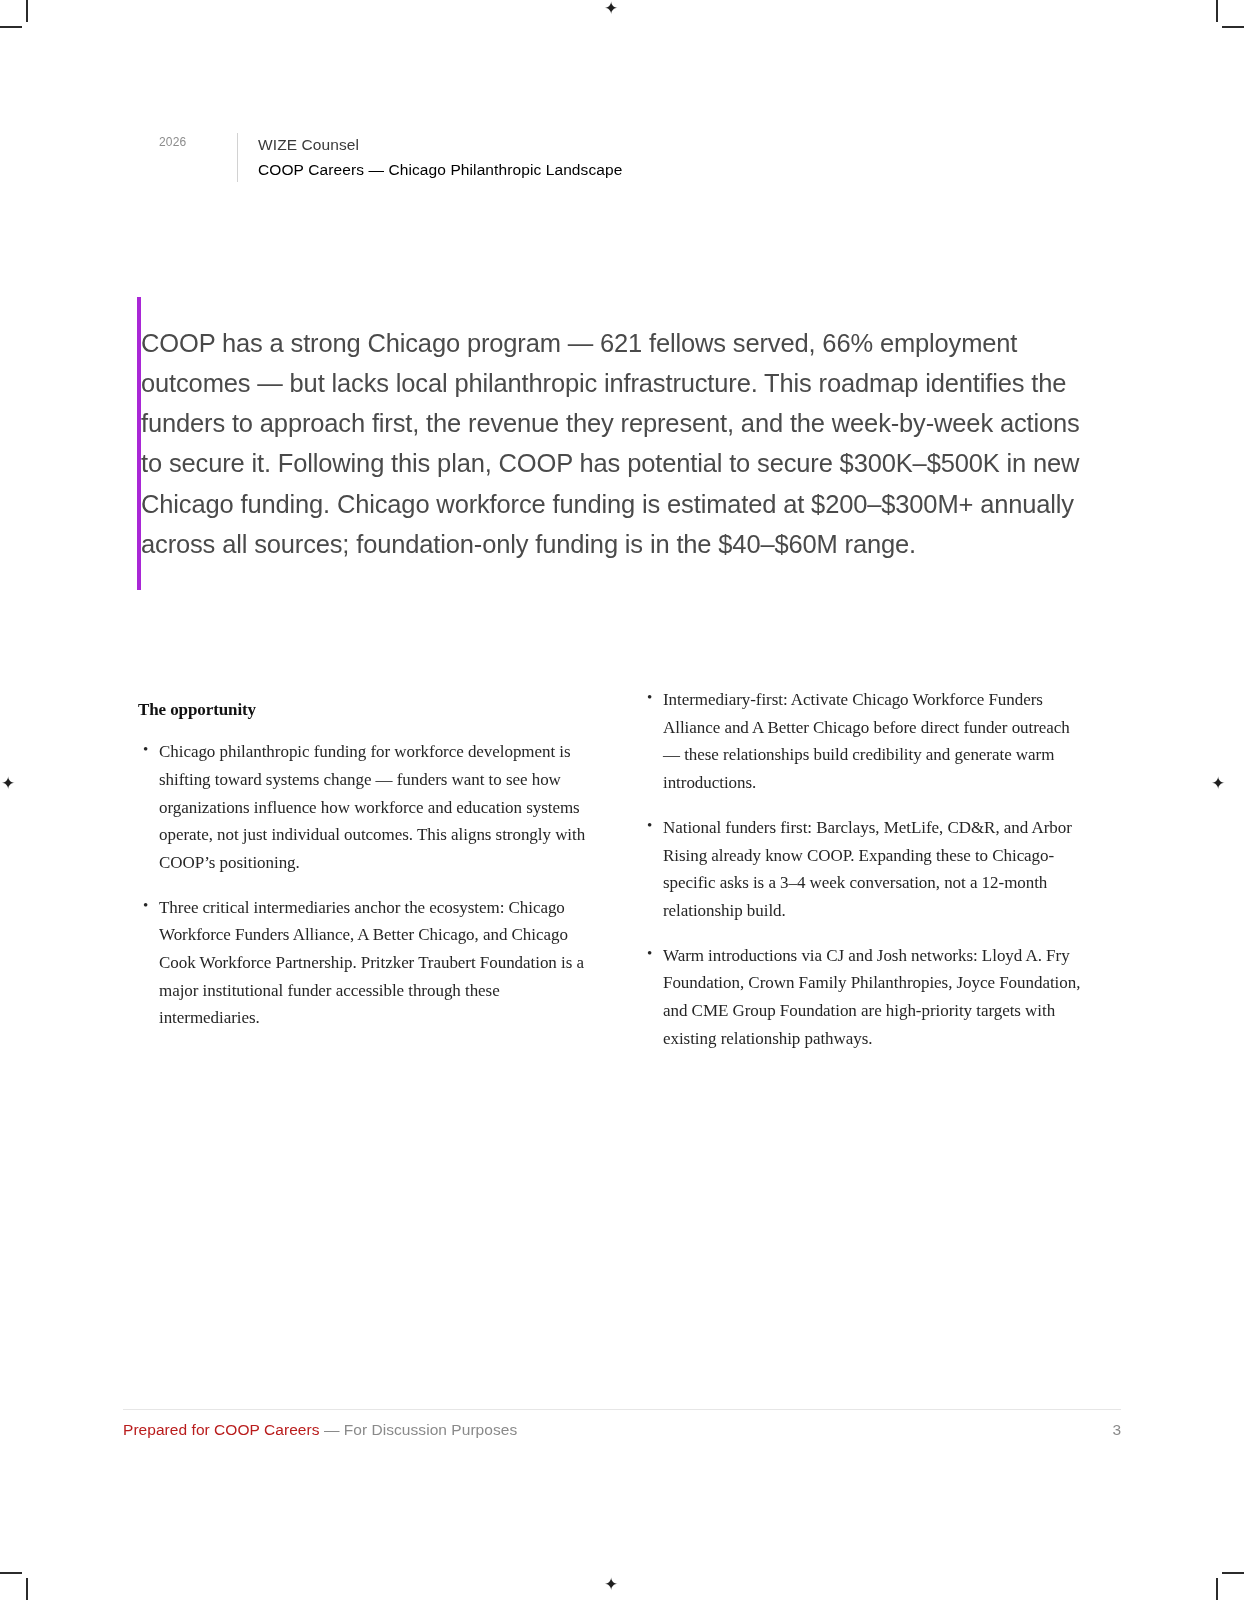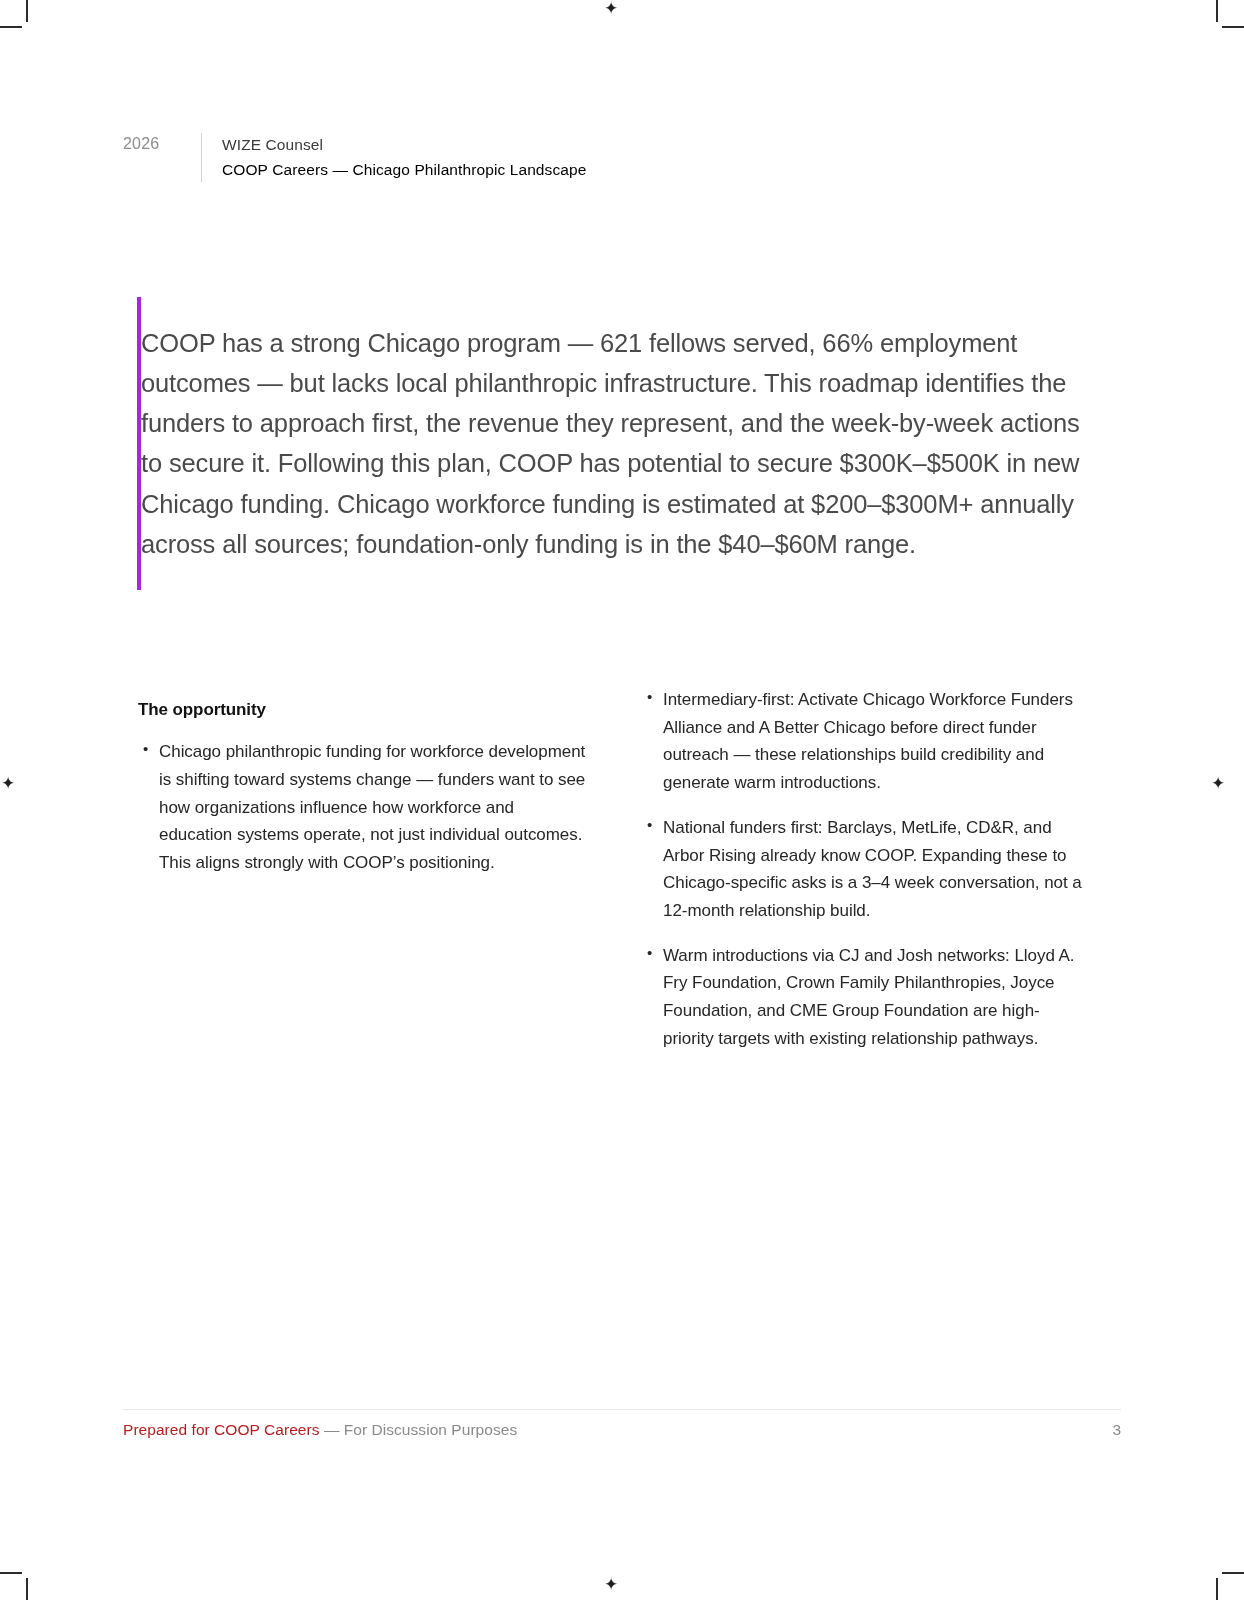--- a/index.html
+++ b/index.html
@@ -48,25 +48,26 @@
   
   .doc-header {
     position: absolute;
     left: 123px;
     top: 133px;
     display: flex;
     align-items: flex-start;
   }
   .doc-year {
     width: 78px;
-    font-size: 16px;
+    font-size: 12px;
     color: #8c8c8c;
     letter-spacing: 0.2px;
     padding-top: 2px;
     font-family: "Liberation Sans", sans-serif;
+    margin-left: 36px;
   }
   .header-rule {
     width: 1px;
     align-self: stretch;
     background: #d2d2d2;
     margin-right: 20px;
     min-height: 46px;
   }
   .header-text { padding-top: 1px; }
   .header-org {
@@ -115,20 +116,21 @@
   }
 
   
   .columns {
     position: absolute;
     left: 138px;
     top: 686px;
     width: 952px;
     display: flex;
     gap: 56px;
+    font-family: Liberation Serif, serif;
   }
   .column { width: 448px; }
 
   .col-heading {
     font-size: 17px;
     font-weight: bold;
     color: #111111;
     letter-spacing: -0.1px;
     margin-bottom: 18px;
   }
@@ -224,20 +226,21 @@
   <div class="lede" style="border-left-color: rgb(169, 39, 214);">
     <p class="lede-text">COOP has a strong Chicago program — 621 fellows served, 66% employment outcomes — but lacks local philanthropic infrastructure. This roadmap identifies the funders to approach first, the revenue they represent, and the week-by-week actions to secure it. Following this plan, COOP has potential to secure $300K–$500K in new Chicago funding. Chicago workforce funding is estimated at $200–$300M+ annually across all sources; foundation-only funding is in the $40–$60M range.</p>
   </div>
 
   <div class="columns">
 
     <div class="column">
       <h2 class="col-heading">The opportunity</h2>
       <ul class="bullets">
         <li>Chicago philanthropic funding for workforce development is shifting toward systems change — funders want to see how organizations influence how workforce and education systems operate, not just individual outcomes. This aligns strongly with COOP’s positioning.</li>
+        <li>Three critical intermediaries anchor the ecosystem: Chicago Workforce Funders Alliance, A Better Chicago, and Chicago Cook Workforce Partnership. Pritzker Traubert Foundation is a major institutional funder accessible through these intermediaries.</li>
       </ul>
     </div>
 
     <div class="column">
       <ul class="bullets">
         <li>Intermediary-first: Activate Chicago Workforce Funders Alliance and A Better Chicago before direct funder outreach — these relationships build credibility and generate warm introductions.</li>
         <li>National funders first: Barclays, MetLife, CD&amp;R, and Arbor Rising already know COOP. Expanding these to Chicago-specific asks is a 3–4 week conversation, not a 12-month relationship build.</li>
         <li>Warm introductions via CJ and Josh networks: Lloyd A. Fry Foundation, Crown Family Philanthropies, Joyce Foundation, and CME Group Foundation are high-priority targets with existing relationship pathways.</li>
       </ul>
     </div>

